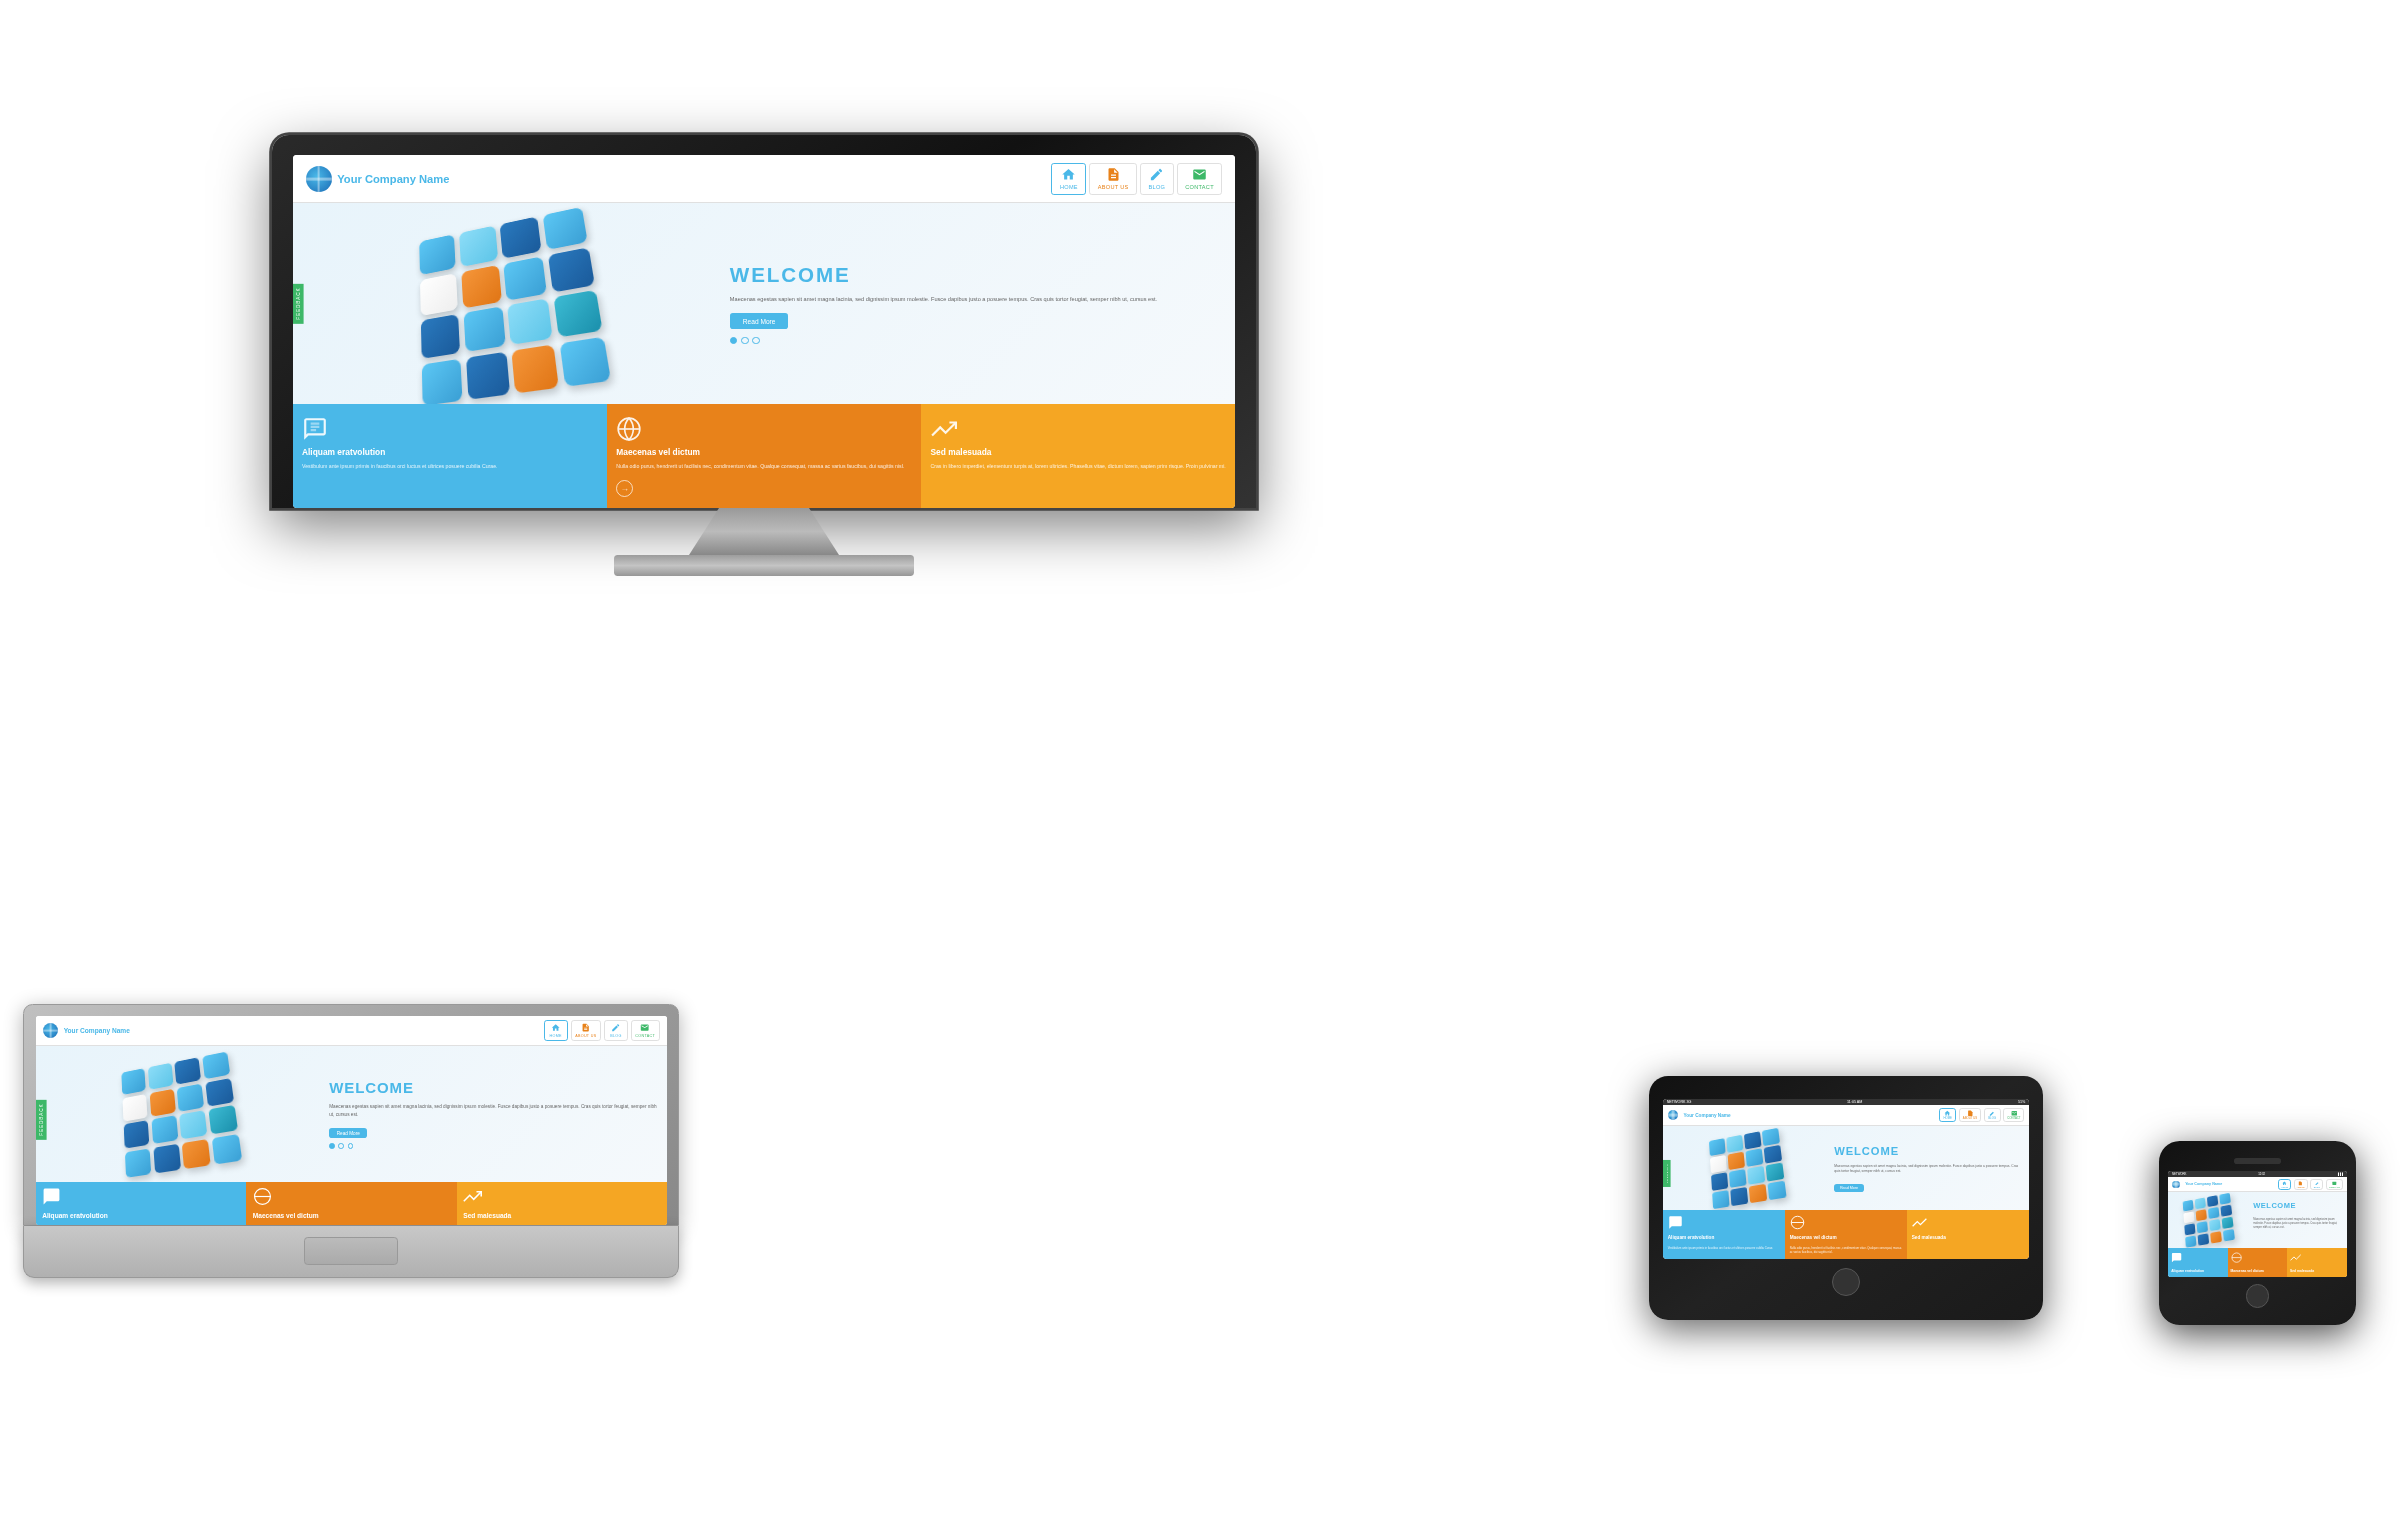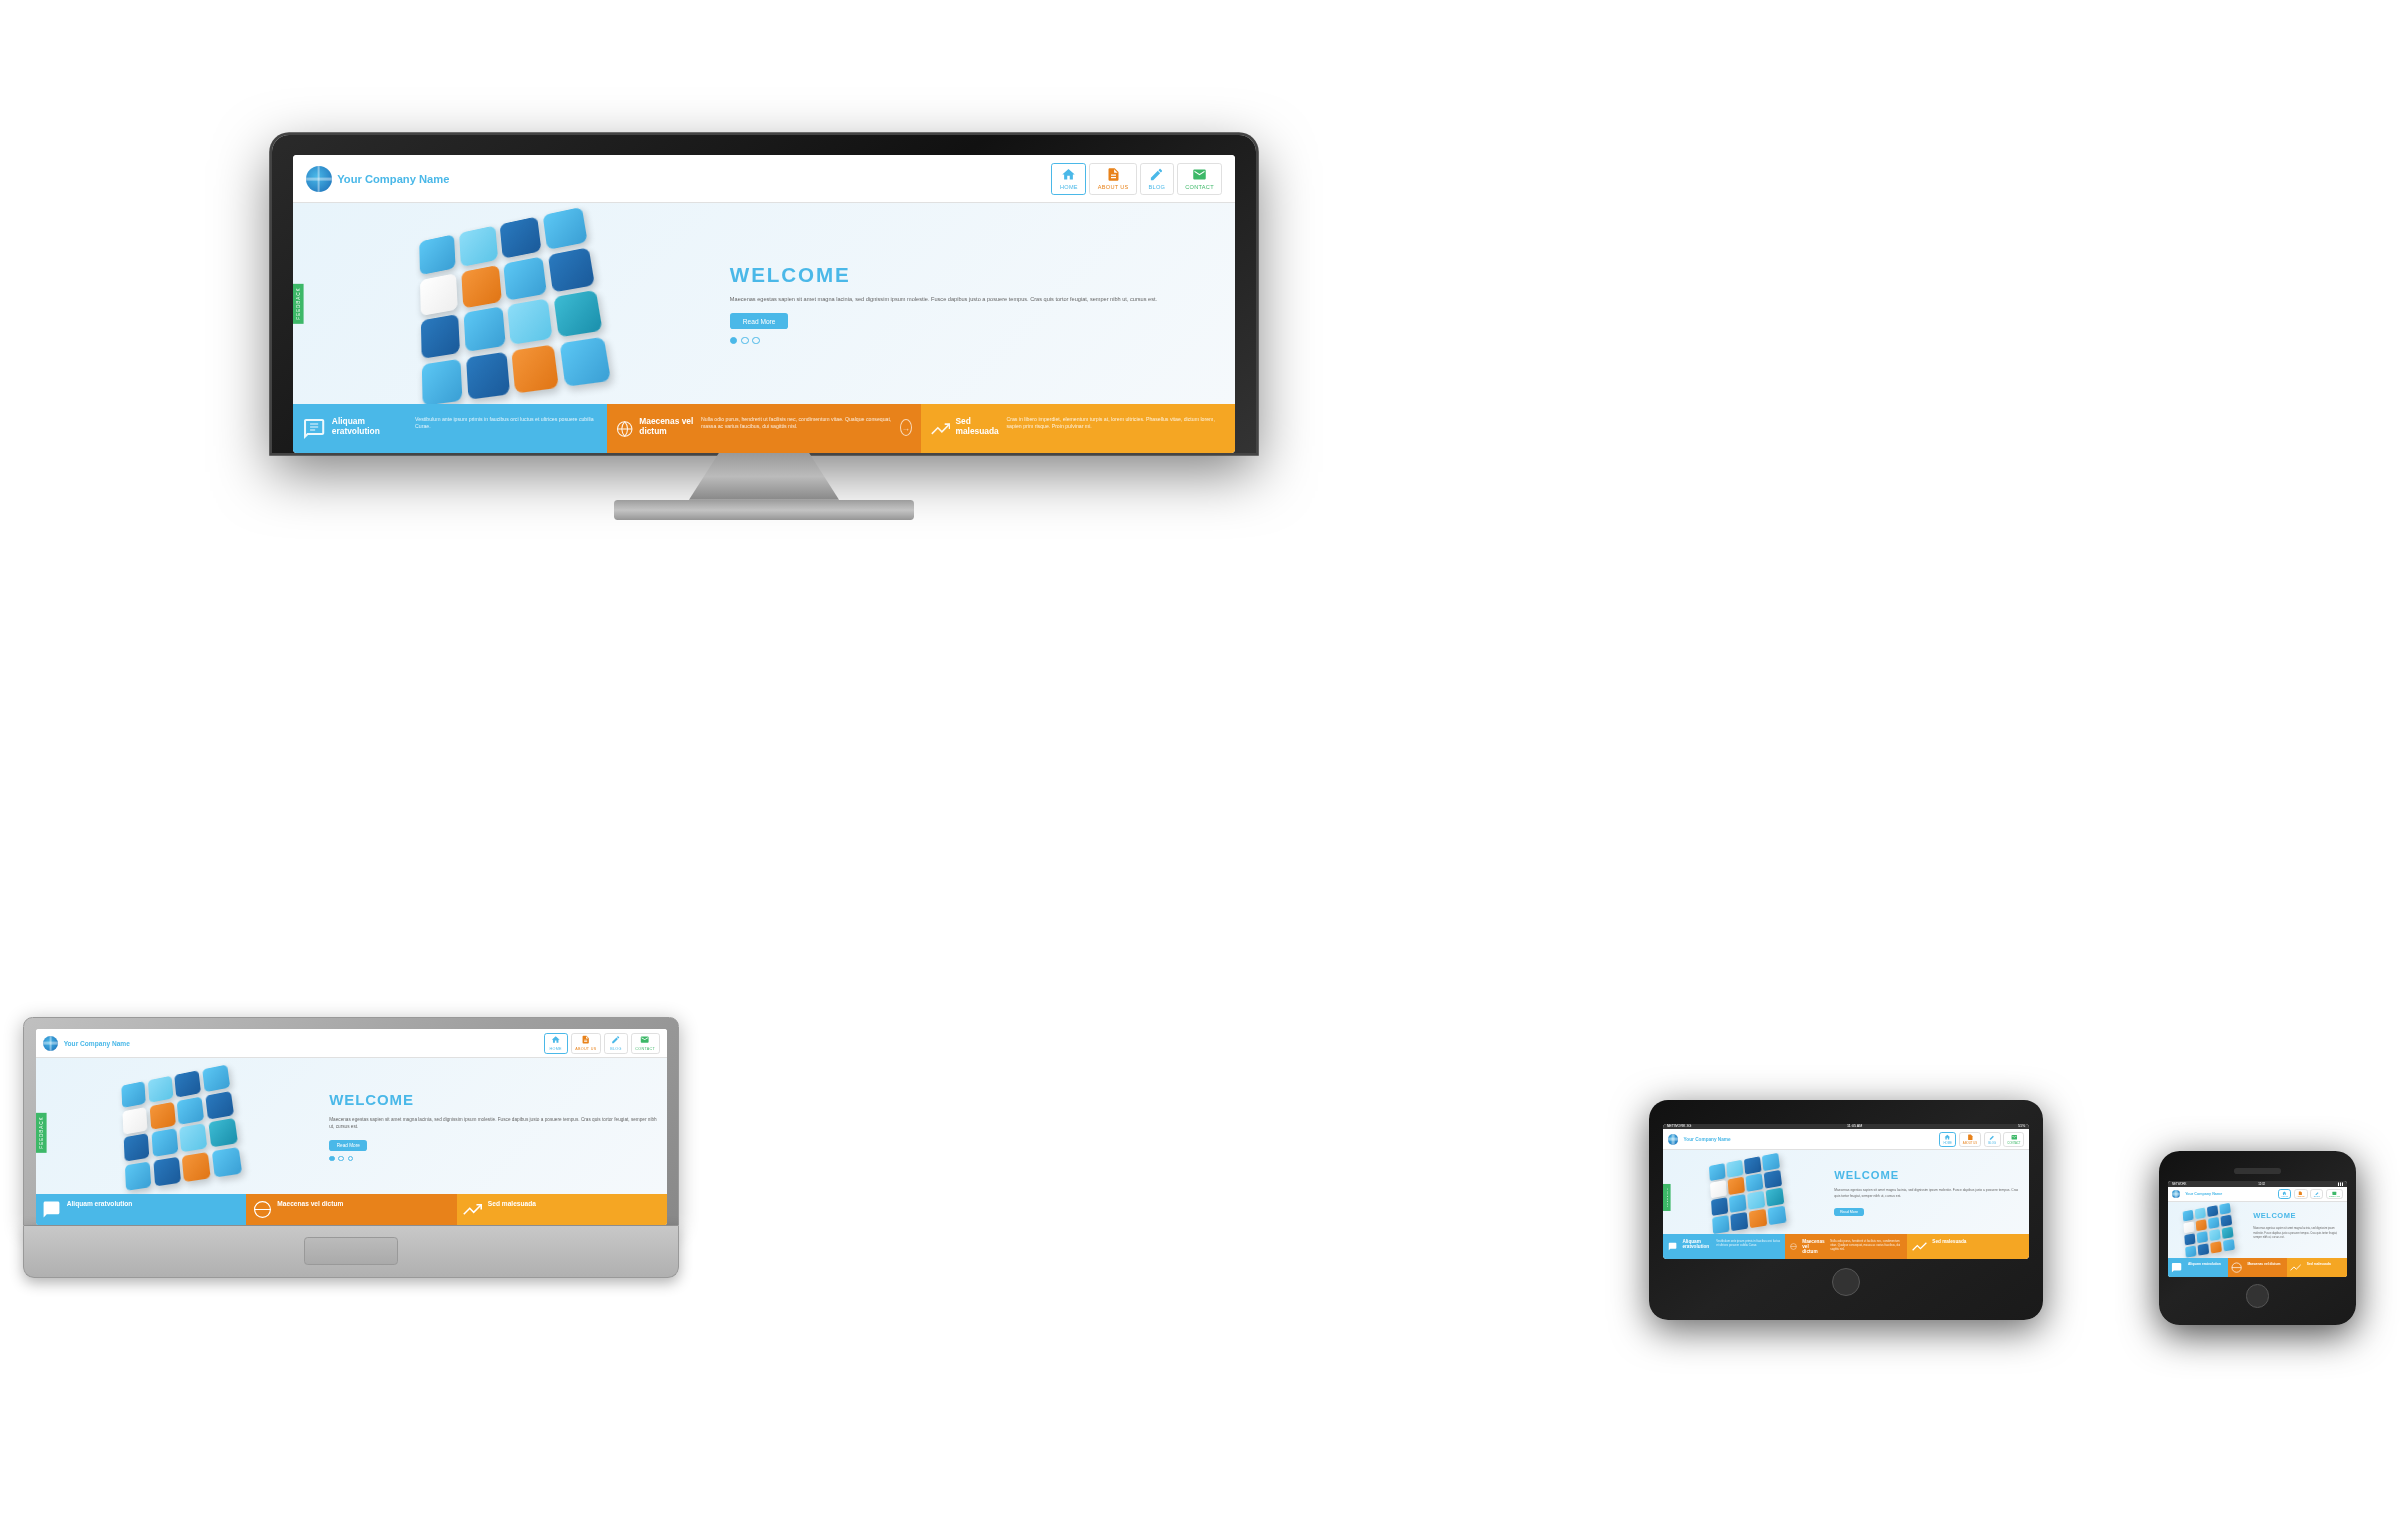--- a/index.html
+++ b/index.html
@@ -357,21 +357,21 @@
     
     .features {
       display: flex;
       gap: 0;
     }
 
     .feature-box {
       flex: 1;
       padding: 11.2px 9.4px;
       display: flex;
-      flex-direction: row;
+      flex-direction: column;
       gap: 5.6px;
     }
 
     .feature-box.blue-box { background: #4ab8e8; }
     .feature-box.orange-box { background: #e8821a; }
     .feature-box.yellow-box { background: #f5a623; }
 
     .feature-icon {
       width: 26px;
       height: 26px;

